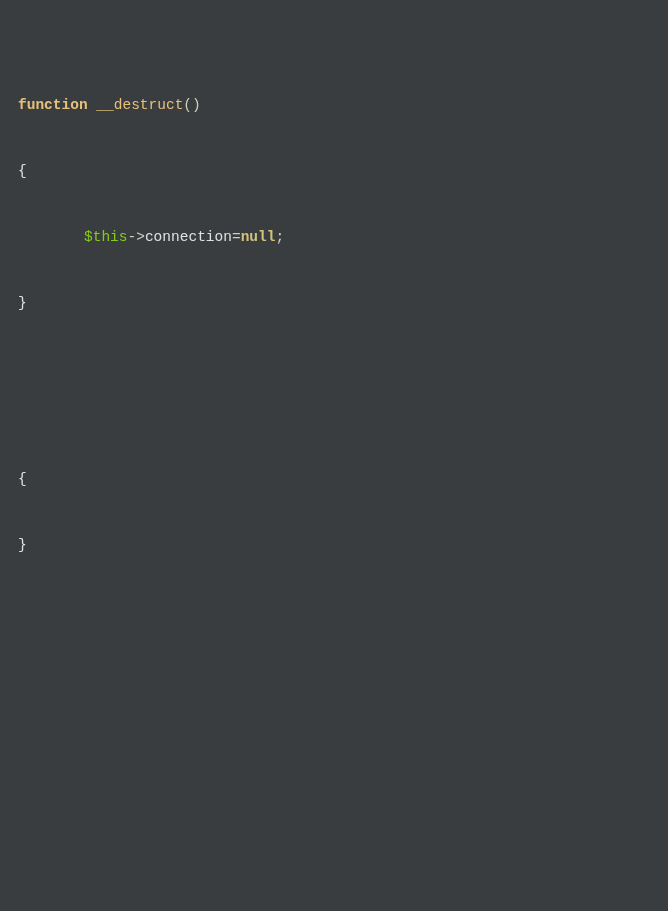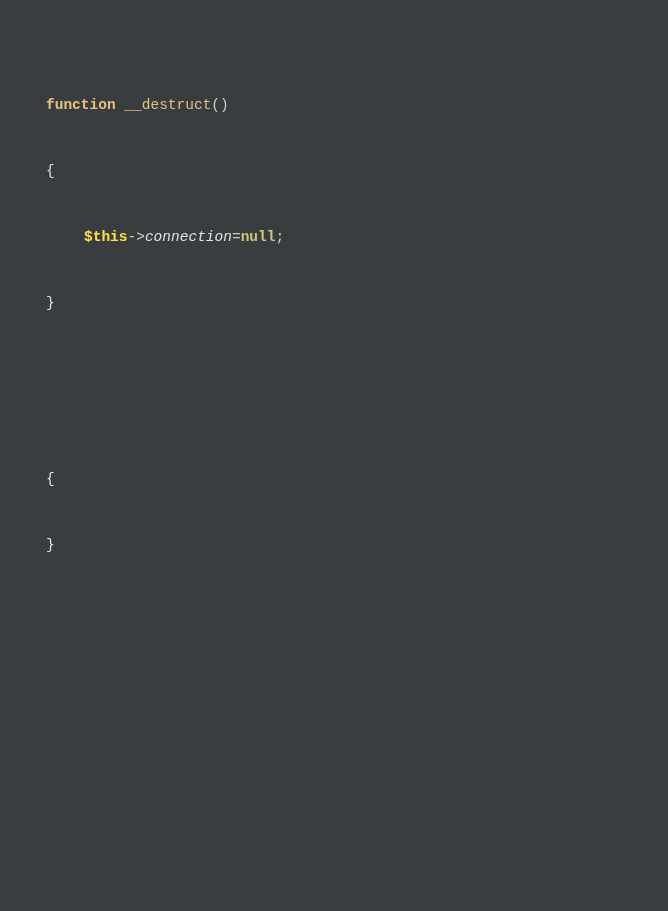--- a/index.html
+++ b/index.html
@@ -14,30 +14,30 @@
     overflow: hidden;
   }
   .editor {
     padding: 6px 0 0 0;
     white-space: pre;
   }
   .line {
     display: block;
     padding-left: 8px;
   }
-  .ind1 { padding-left: 46px; }
+  .ind1 { padding-left: 18px; }
   .ind2 { padding-left: 84px; }
   
   .kw     { color: #e7c07a; font-weight: bold; } 
   .brace  { color: #e0e0e0; }
   .punc   { color: #d0cfbf; }
   .arrow  { color: #d0cfbf; }
   .fname  { color: #e7c07a; }
-  .call   { color: #e0e0e0; font-style: italic; }
-  .var    { color: #fde047; font-weight: bold; }
+  .call   { color: #e0e0e0; }
+  .var    { color: #84cc16; font-weight: normal; }
   .null   { color: #d0c47a; font-weight: bold; }
   .cmt    { color: #989898; }
   .eq     { color: #d0cfbf; }
   .blank  { height: 22px; }
 </style>
 </head>
 <body>
 
 <div class="editor">
 

